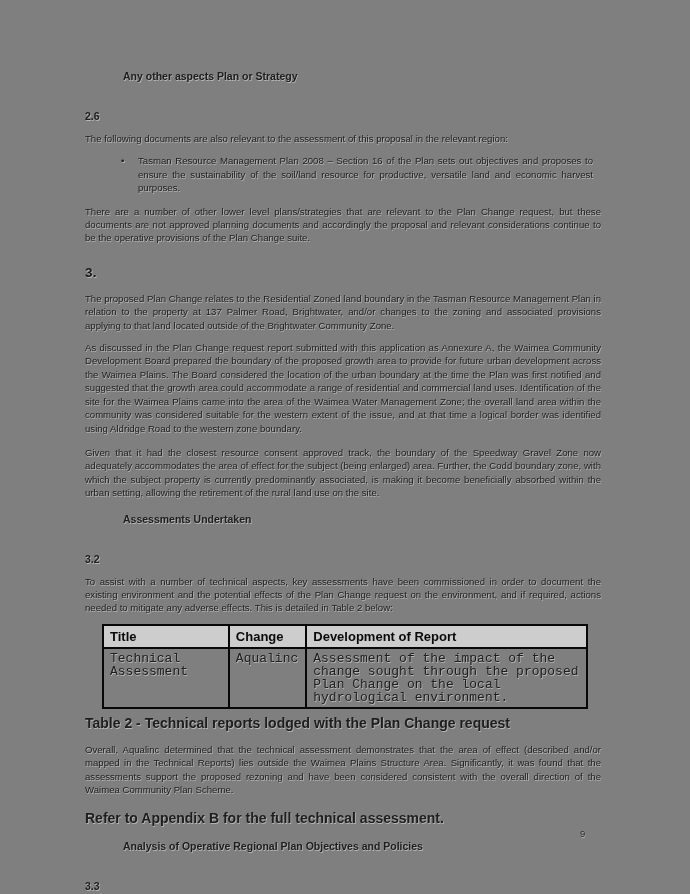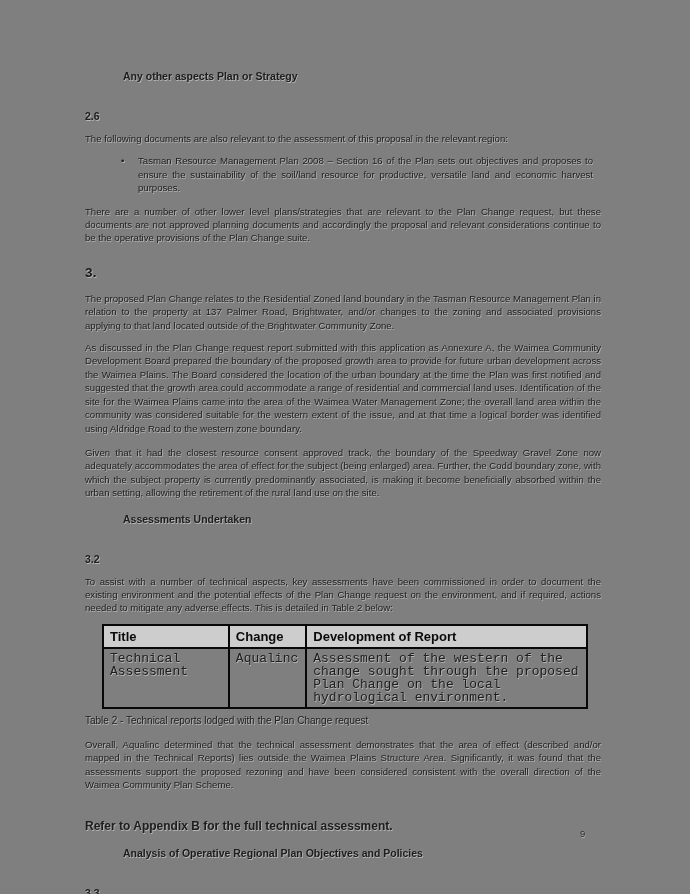--- a/index.html
+++ b/index.html
@@ -40,22 +40,22 @@
     border:2px solid #0e0e0e;padding:3px 6px;vertical-align:top;text-align:left;
   }
   table.reports th{
     background:#c9c9c9;color:#101010;font-weight:bold;height:14px;
     text-shadow:none;
   }
   table.reports td{line-height:13px;height:44px;font-family:Liberation Mono, monospace;}
   .col-title{width:26%;}
   .col-author{width:16%;}
   .col-desc{width:58%;}
-  .caption{font-size:10px;font-weight:normal;margin:0 0 12px 0;}
-  .refer{font-size:12px;font-weight:bold;margin:28px 0 14px 0;}
+  .caption{font-size:14px;font-weight:bold;margin:0 0 12px 0;}
+  .refer{font-size:14px;font-weight:bold;margin:14px 0 14px 0;}
   .page-number{
     position:absolute;left:580px;top:828px;font-size:9.5px;color:#2e2e2e;
     text-shadow:0.6px 0.6px 0 rgba(255,255,255,0.4);
   }
 </style>
 </head>
 <body>
 
 <div class="page">
   <div class="scan">
@@ -94,21 +94,21 @@
         <tr>
           <th class="col-title">Title</th>
           <th class="col-author">Change</th>
           <th class="col-desc">Development of Report</th>
         </tr>
       </thead>
       <tbody>
         <tr>
           <td>Technical Assessment</td>
           <td>Aqualinc</td>
-          <td>Assessment of the western of the change sought through the proposed Plan Change on the local hydrological environment.</td>
+          <td>Assessment of the impact of the change sought through the proposed Plan Change on the local hydrological environment.</td>
         </tr>
       </tbody>
     </table>
 
     <p class="caption">Table 2 - Technical reports lodged with the Plan Change request</p>
 
     <p class="body">Overall, Aqualinc determined that the technical assessment demonstrates that the area of effect (described and/or mapped in the Technical Reports) lies outside the Waimea Plains Structure Area. Significantly, it was found that the assessments support the proposed rezoning and have been considered consistent with the overall direction of the Waimea Community Plan Scheme.</p>
 
     <p class="refer">Refer to Appendix B for the full technical assessment.</p>
 

